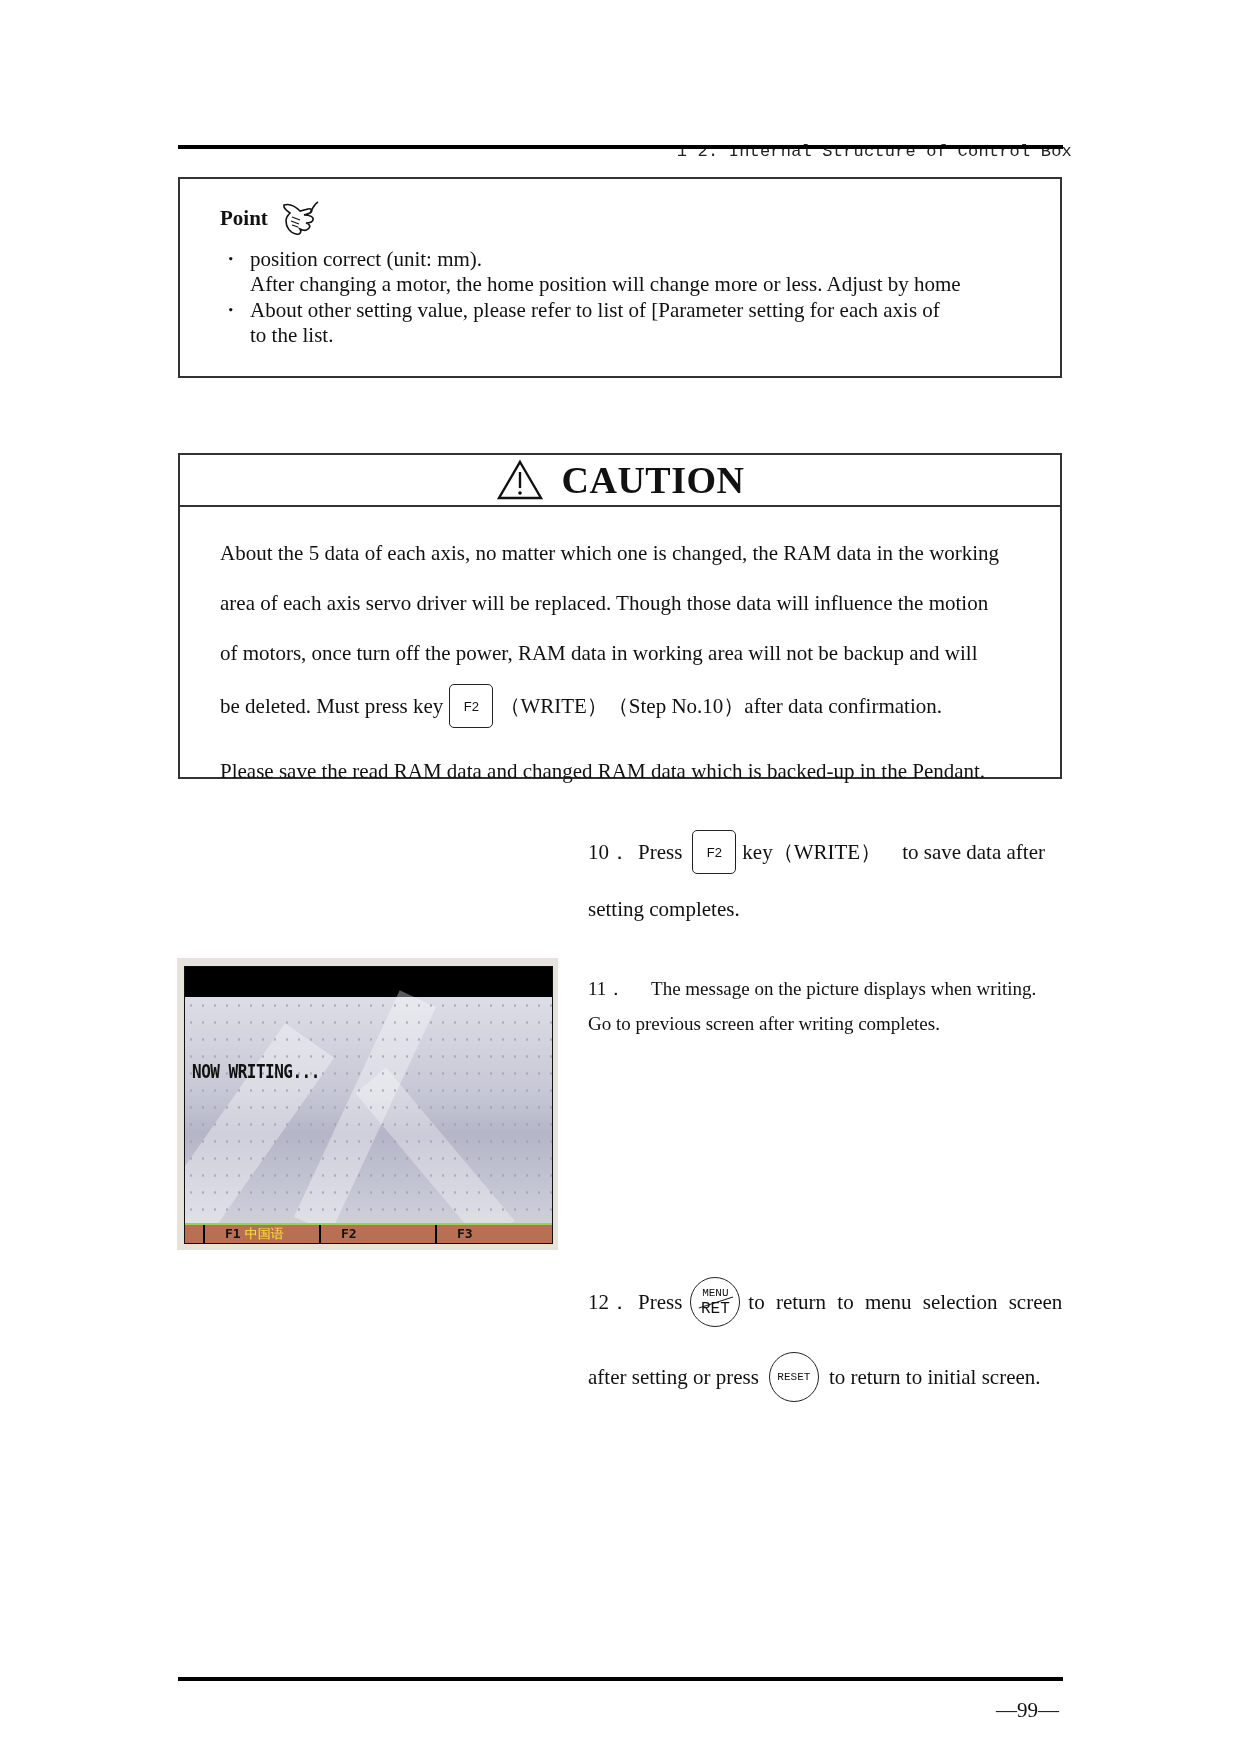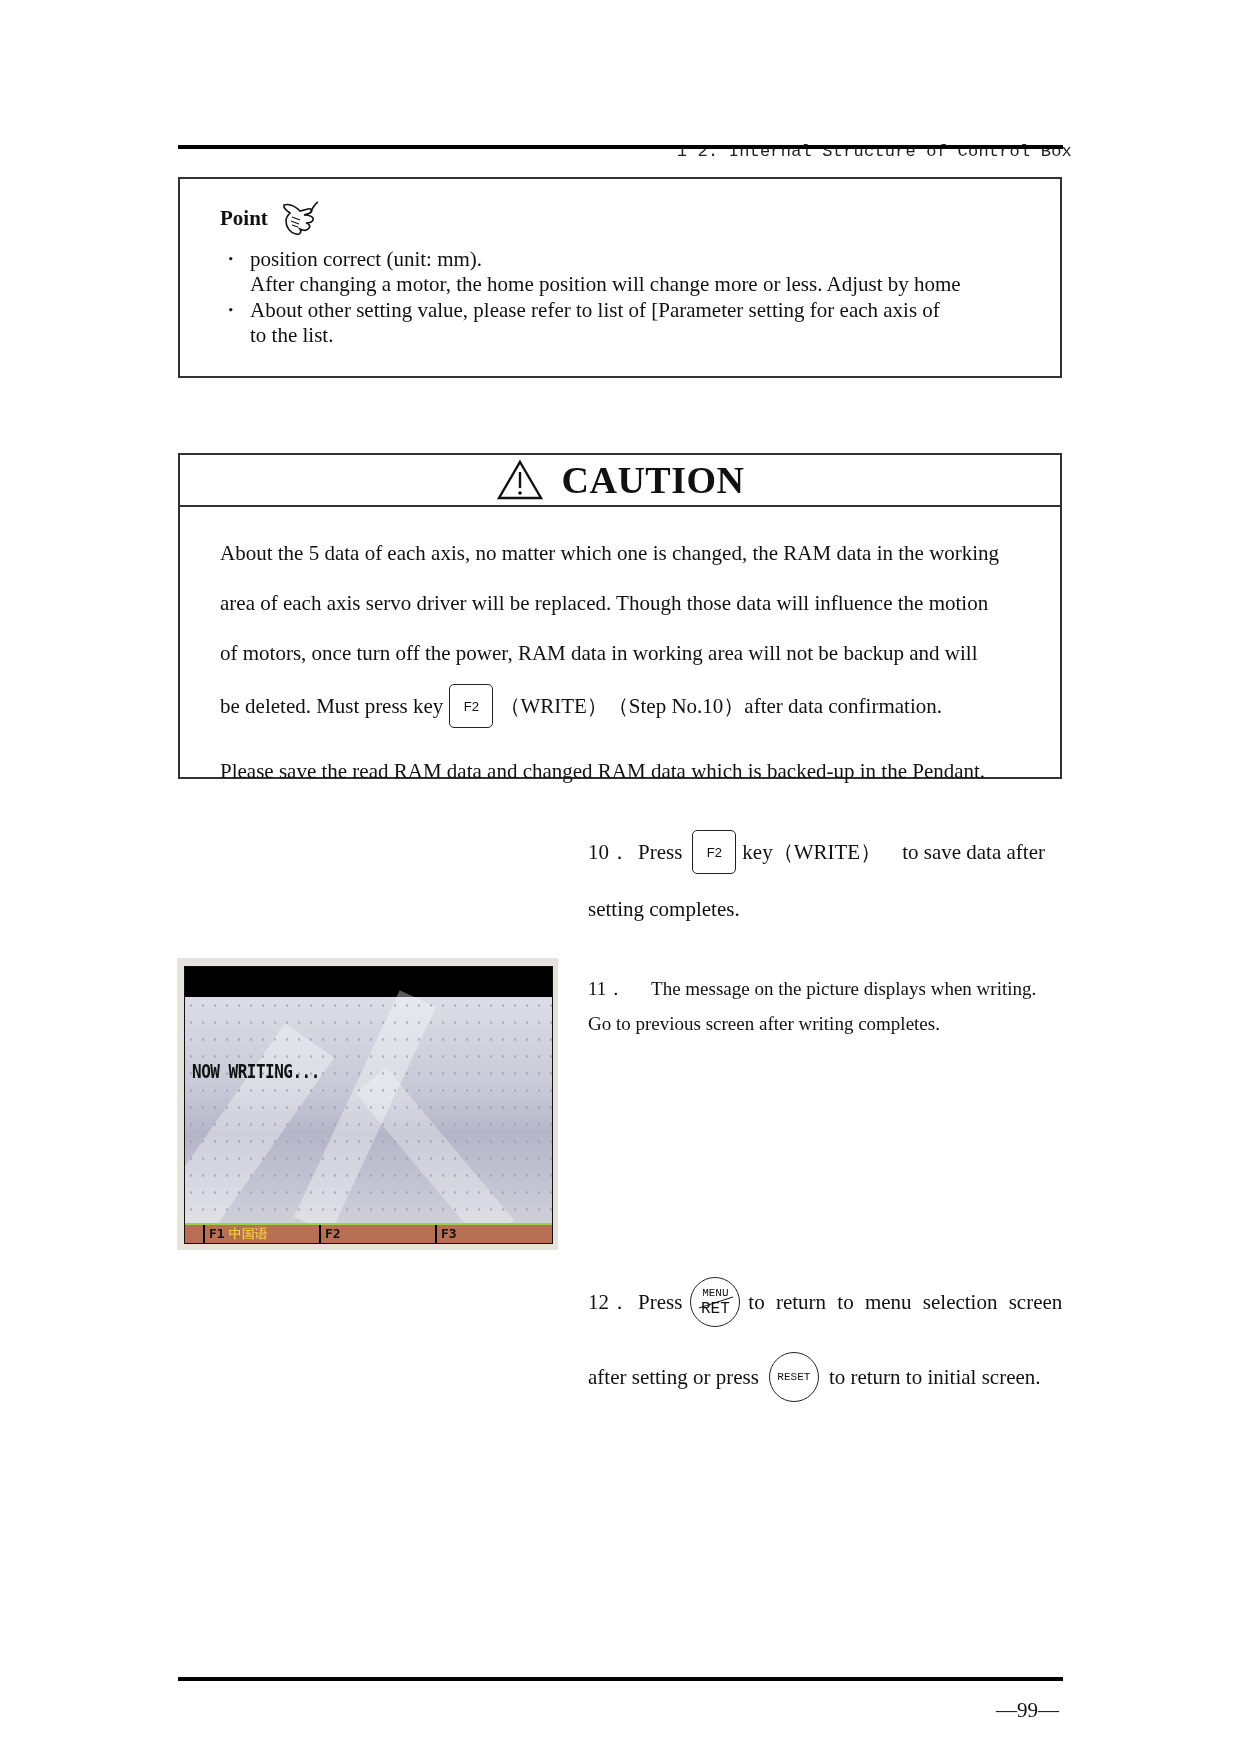--- a/index.html
+++ b/index.html
@@ -55,21 +55,21 @@
   .screen-bg .streak1 { position: absolute; left: 20px; top: 20px; width: 60px; height: 260px; background: rgba(255,255,255,0.35); transform: rotate(35deg); }
   .screen-bg .streak2 { position: absolute; left: 160px; top: -10px; width: 40px; height: 250px; background: rgba(255,255,255,0.35); transform: rotate(25deg); }
   .screen-bg .streak3 { position: absolute; left: 230px; top: 60px; width: 40px; height: 200px; background: rgba(255,255,255,0.3); transform: rotate(-40deg); }
   .screen-bg .dots { position: absolute; inset: 0; background-image: radial-gradient(#9a9cae 0.8px, transparent 1px); background-size: 12px 17px; opacity: 0.7; }
   .screen-msg { position: absolute; left: 7px; top: 92px; font-family: "DejaVu Sans Mono", "Liberation Mono", monospace;
     font-weight: bold; font-size: 16px; letter-spacing: -0.5px; color: #111; transform: scaleY(1.25); transform-origin: left top; }
   .fkey-bar { position: absolute; left: 0; top: 256px; width: 100%; height: 22px; background: #b87055;
     border-top: 2px solid #9fd04a; border-bottom: 2px solid #5a2c55; display: flex; box-sizing: border-box; }
   .fkey-pad { width: 18px; }
   .fkey { width: 116px; border-left: 2px solid #000; font-family: "DejaVu Sans Mono", monospace; font-weight: bold;
-    font-size: 13px; line-height: 18px; padding-left: 4px; color: #111; box-sizing: border-box; }
+    font-size: 13px; line-height: 18px; padding-left: 20px; color: #111; box-sizing: border-box; }
   .fkey .cn { color: #ffe23a; font-weight: normal; margin-left: 4px; }
 </style>
 </head>
 <body>
 
 <div class="abs running-header">1 2. Internal Structure of Control Box</div>
 <div class="abs rule-top"></div>
 
 <div class="abs point-box">
   <div class="abs point-title">

